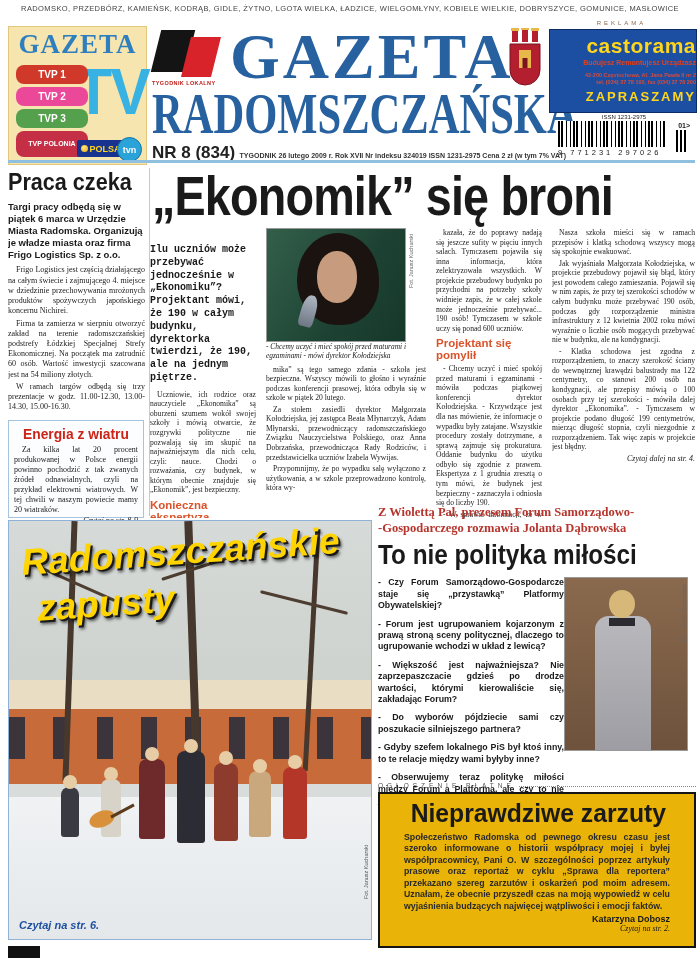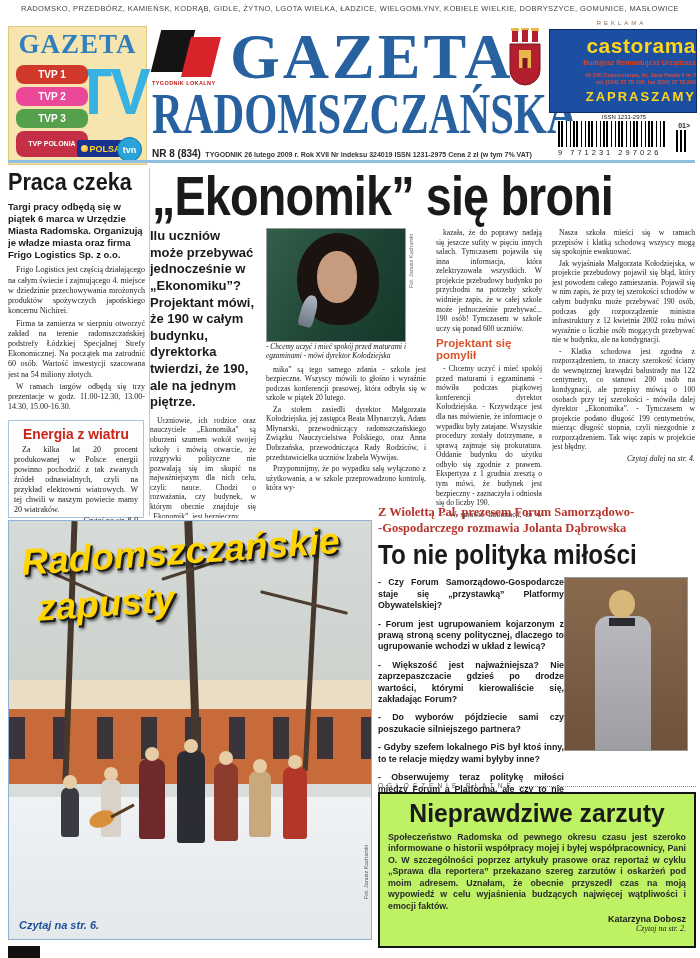--- a/index.html
+++ b/index.html
@@ -53,21 +53,21 @@
   
   #bc{left:558px;top:114px;width:132px;height:46px;}
   #bc .issn{text-align:center;font-size:6px;color:#222;}
   #bc .bars{margin-top:1px;height:26px;width:108px;background:repeating-linear-gradient(90deg,#000 0 2px,#fff 2px 3px,#000 3px 5px,#fff 5px 8px,#000 8px 9px,#fff 9px 12px,#000 12px 13px,#fff 13px 15px);}
   #bc .mark{position:absolute;right:0;top:8px;font-size:7px;font-weight:bold;}
   #bc .mbar{position:absolute;right:4px;top:16px;width:10px;height:22px;background:repeating-linear-gradient(90deg,#000 0 2px,#fff 2px 4px);}
   #bc .digits{font-size:7.5px;letter-spacing:3px;margin-top:1px;}
 
   
   #issue{left:152px;top:143px;width:470px;white-space:nowrap;}
-  #issue .nr{font-weight:bold;font-size:10px;color:#222;}
+  #issue .nr{font-weight:bold;font-size:17px;color:#222;}
   #issue .rest{font-weight:bold;font-size:7px;color:#333;}
   #rule{left:8px;top:160px;width:687px;height:3px;background:#8fc0e0;}
 
   
   #praca{left:8px;top:168px;width:137px;height:248px;overflow:hidden;}
   #praca h1{margin:0 0 5px 0;font-size:24px;white-space:nowrap;transform:scaleX(.9);transform-origin:left top;}
   #praca .lead{font-size:9.5px;font-weight:bold;line-height:1.25;margin-bottom:5px;}
   #praca p{margin:0 0 2px 0;font-family:"Liberation Serif",serif;font-size:8px;line-height:1.28;text-align:justify;text-indent:8px;}
   #vline{left:149px;top:168px;width:1px;height:348px;background:#c9c9c9;}
 
@@ -78,21 +78,21 @@
   #energia p{margin:0;font-family:"Liberation Serif",serif;font-size:8px;line-height:1.25;text-align:justify;text-indent:8px;}
   #energia .more{text-align:right;font-style:italic;font-family:"Liberation Serif",serif;font-size:8px;margin-top:1px;}
 
   
   #ekhead{left:152px;top:164px;font-weight:bold;font-size:55px;white-space:nowrap;letter-spacing:-1px;
           transform:scaleX(.85);transform-origin:left top;}
   #ekcols{left:150px;top:228px;width:545px;height:290px;display:flex;gap:10px;overflow:hidden;}
   .col{overflow:hidden;}
   .c1{width:106px;} .c2{width:160px;} .c3{width:106px;} .c4{width:143px;}
   .col p{margin:0 0 2px 0;font-family:"Liberation Serif",serif;font-size:7.6px;line-height:1.26;text-align:justify;text-indent:7px;color:#222;}
-  .lead2{font-size:13px;font-weight:bold;line-height:1.28;font-family:Liberation Sans, sans-serif;margin:0 0 5px 0;}
+  .lead2{font-size:10px;font-weight:bold;line-height:1.28;font-family:Liberation Mono, monospace;margin:16px 0 5px 0;}
   .subhead{font-weight:bold;font-size:11.5px;color:#d9542b;margin:4px 0 3px 0;}
   .photo-wrap{position:relative;width:148px;height:112px;margin-bottom:2px;}
   .photo-mic{position:absolute;left:0;top:0;width:138px;height:112px;background:linear-gradient(120deg,#33604a,#1d4233 60%,#16382a);overflow:hidden;border:1px solid #999;}
   .photo-mic .hair{position:absolute;left:30px;top:4px;width:82px;height:92px;background:#1a1310;border-radius:50% 50% 44% 48%;}
   .photo-mic .face{position:absolute;left:50px;top:22px;width:40px;height:52px;background:#c79b7e;border-radius:48%;}
   .photo-mic .mic{position:absolute;left:34px;top:66px;width:15px;height:32px;background:linear-gradient(#aeb6c2,#6d7683);border-radius:45% 45% 20% 20%;transform:rotate(16deg);}
   .vcredit{position:absolute;right:0;top:6px;writing-mode:vertical-rl;transform:rotate(180deg);font-size:5.5px;color:#666;}
   .caption{font-family:"Liberation Serif",serif;font-style:italic;font-size:7.4px;line-height:1.25;margin-bottom:4px;}
   .morelink{text-align:right;font-family:"Liberation Serif",serif;font-style:italic;font-size:8px;}
 
@@ -138,21 +138,21 @@
   #qcol p{margin:0 0 7px 0;font-weight:bold;font-size:8.8px;line-height:1.3;text-align:justify;}
   #ivmore{text-align:right;font-family:"Liberation Serif",serif;font-style:italic;font-size:8px;}
   #ivphoto{position:relative;width:122px;height:172px;background:linear-gradient(#8a6a4e,#6e523c);border:1px solid #999;overflow:hidden;}
   #ivphoto .fig{position:absolute;left:30px;top:38px;width:56px;height:134px;background:linear-gradient(#b9b9bd,#9d9da3);border-radius:14px 14px 0 0;}
   #ivphoto .head{position:absolute;left:44px;top:12px;width:26px;height:28px;background:#d8b878;border-radius:50%;}
   #ivphoto .collar{position:absolute;left:44px;top:40px;width:26px;height:8px;background:#2a2a30;}
 
   
   #oglo{left:378px;top:782px;width:318px;font-size:6.5px;letter-spacing:4px;color:#555;display:flex;align-items:center;gap:4px;}
   #oglo .dots{flex:1;border-bottom:1px dotted #888;height:1px;}
-  #zarzuty{left:378px;top:792px;width:318px;height:156px;background:#bef264;border:2px solid #141414;box-sizing:border-box;padding:4px 8px;}
+  #zarzuty{left:378px;top:792px;width:318px;height:156px;background:#eab308;border:2px solid #141414;box-sizing:border-box;padding:4px 24px;}
   #zarzuty h2{margin:0 0 3px 0;text-align:center;font-size:26px;white-space:nowrap;transform:scaleX(.95);transform-origin:center top;}
   #zarzuty .body{font-weight:bold;font-size:8.8px;line-height:1.3;text-align:justify;color:#2a2a2a;}
   #zarzuty .auth{text-align:right;font-weight:bold;font-size:9px;margin-top:2px;}
   #zarzuty .more{text-align:right;font-family:"Liberation Serif",serif;font-style:italic;font-size:8px;}
   #blackbar{left:8px;top:946px;width:32px;height:12px;background:#111;}
 </style>
 </head>
 <body>
 
 <div id="page">

